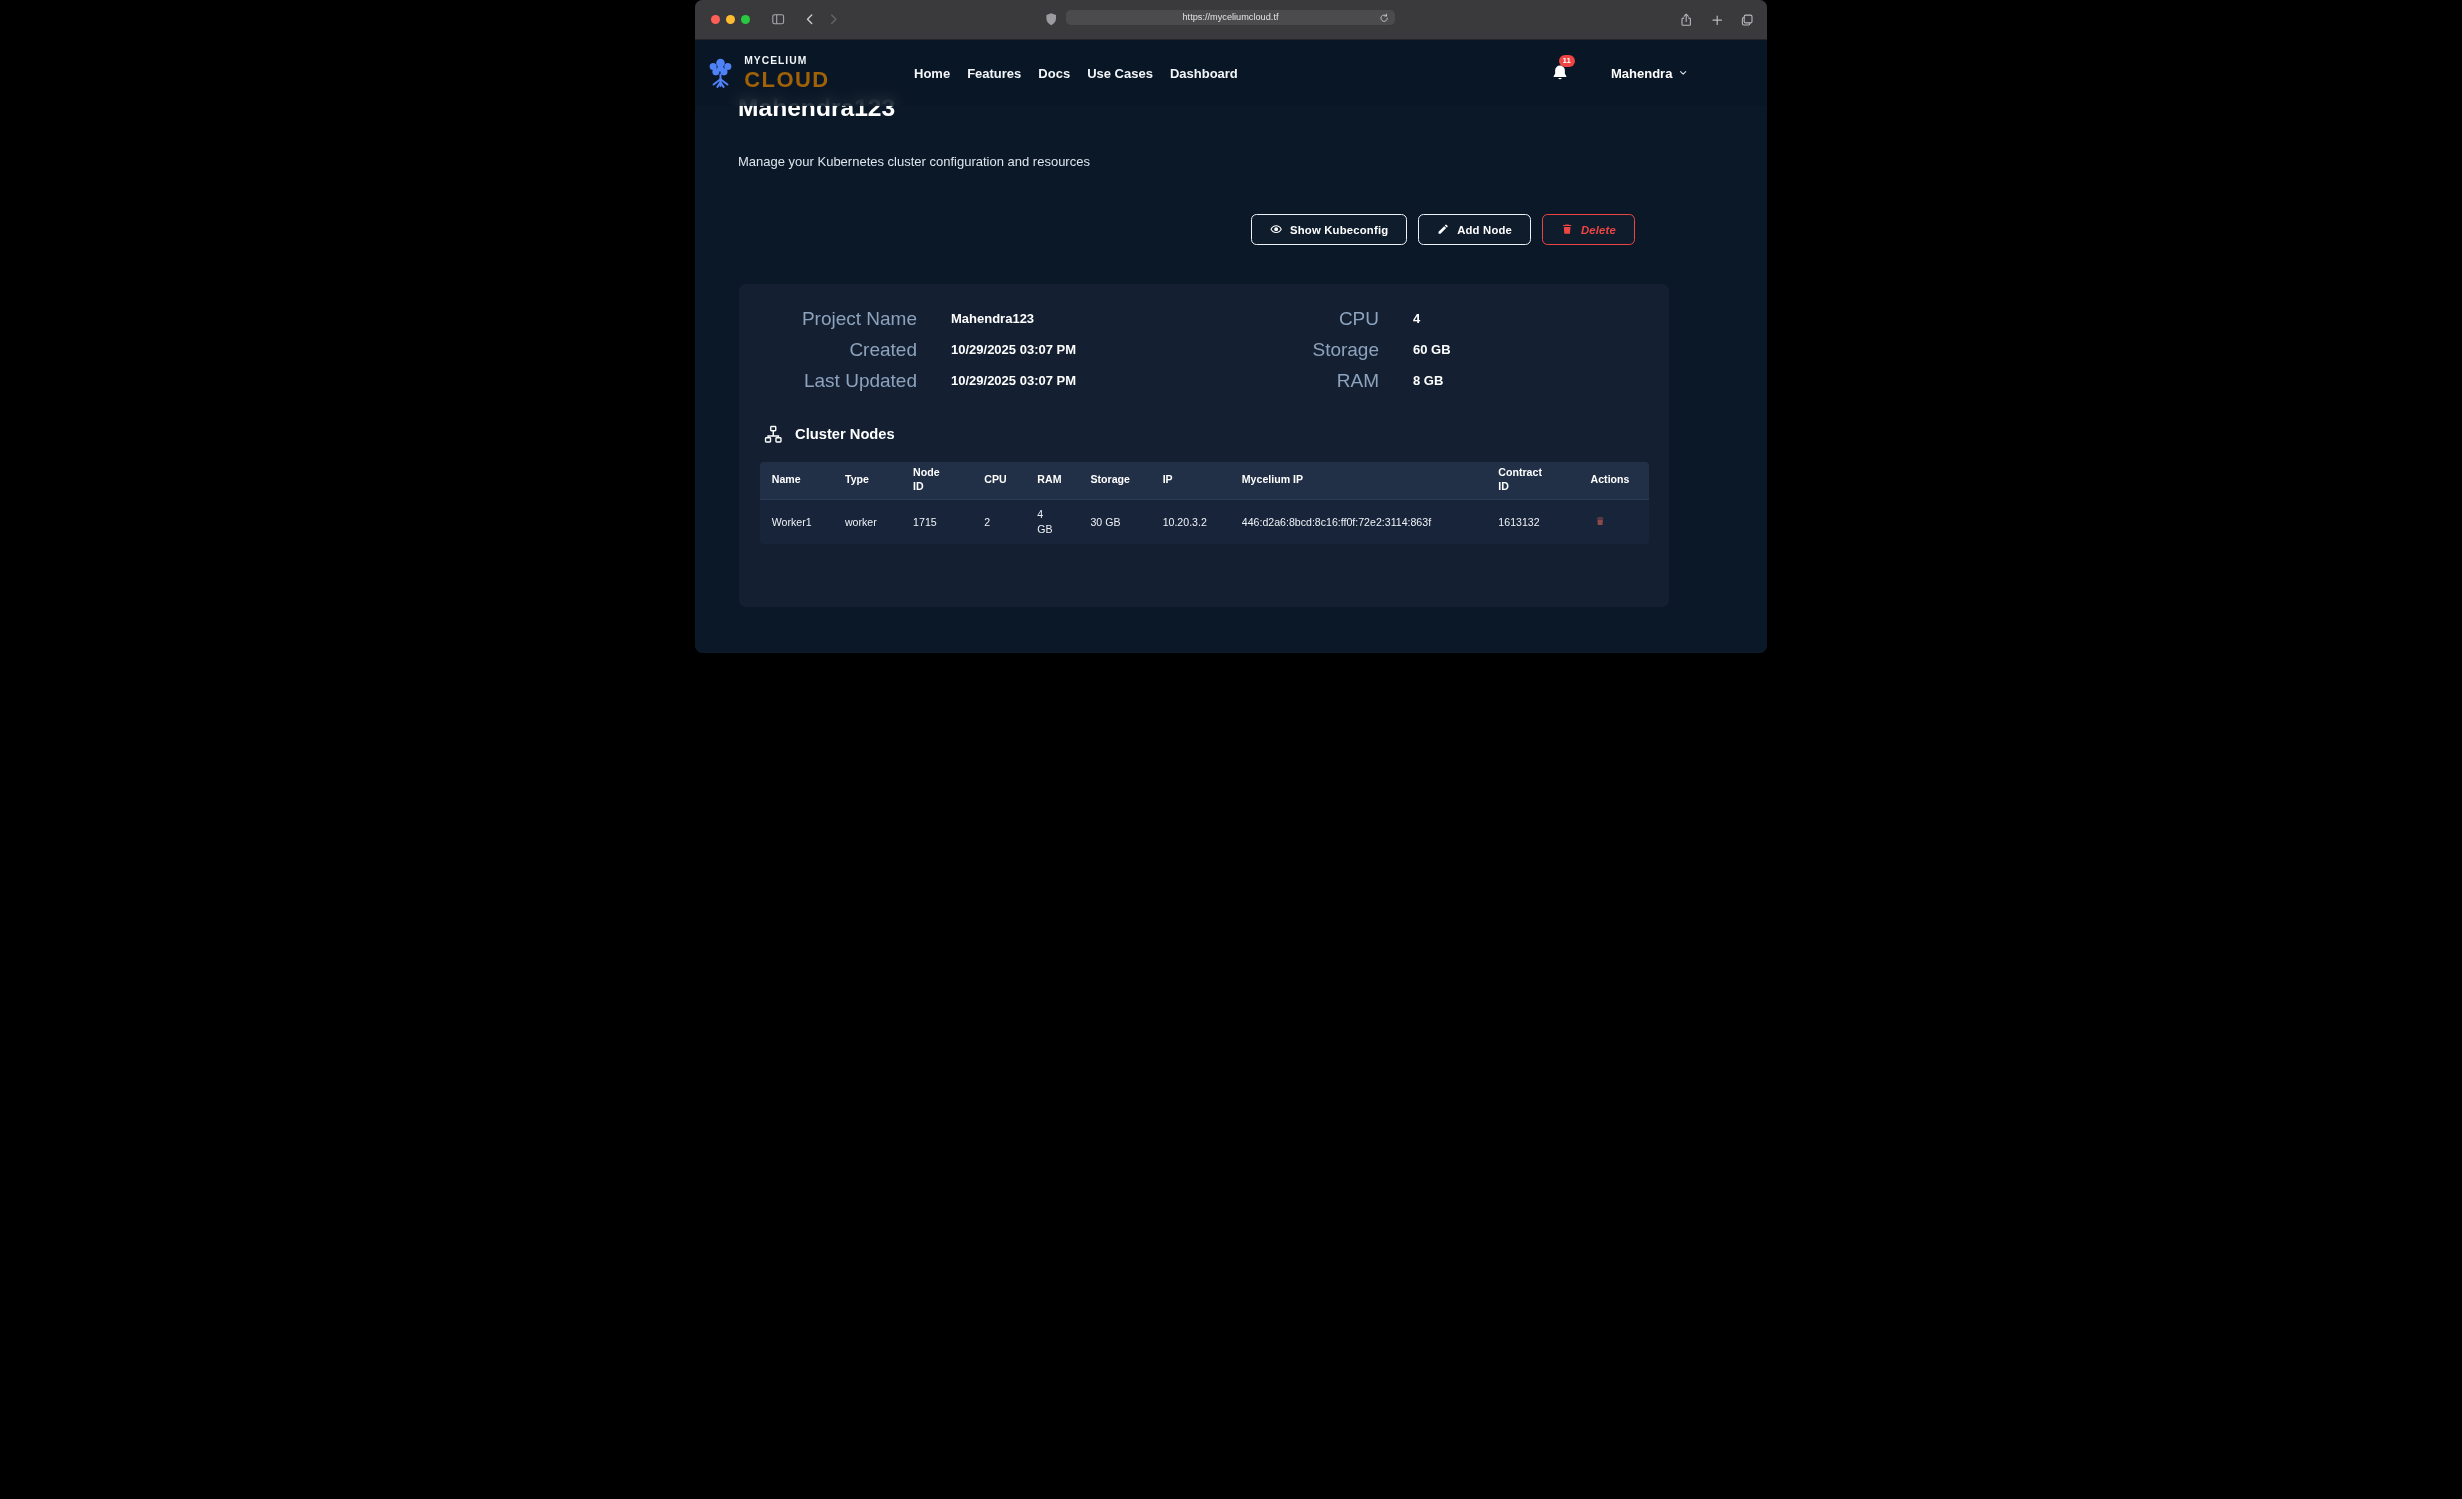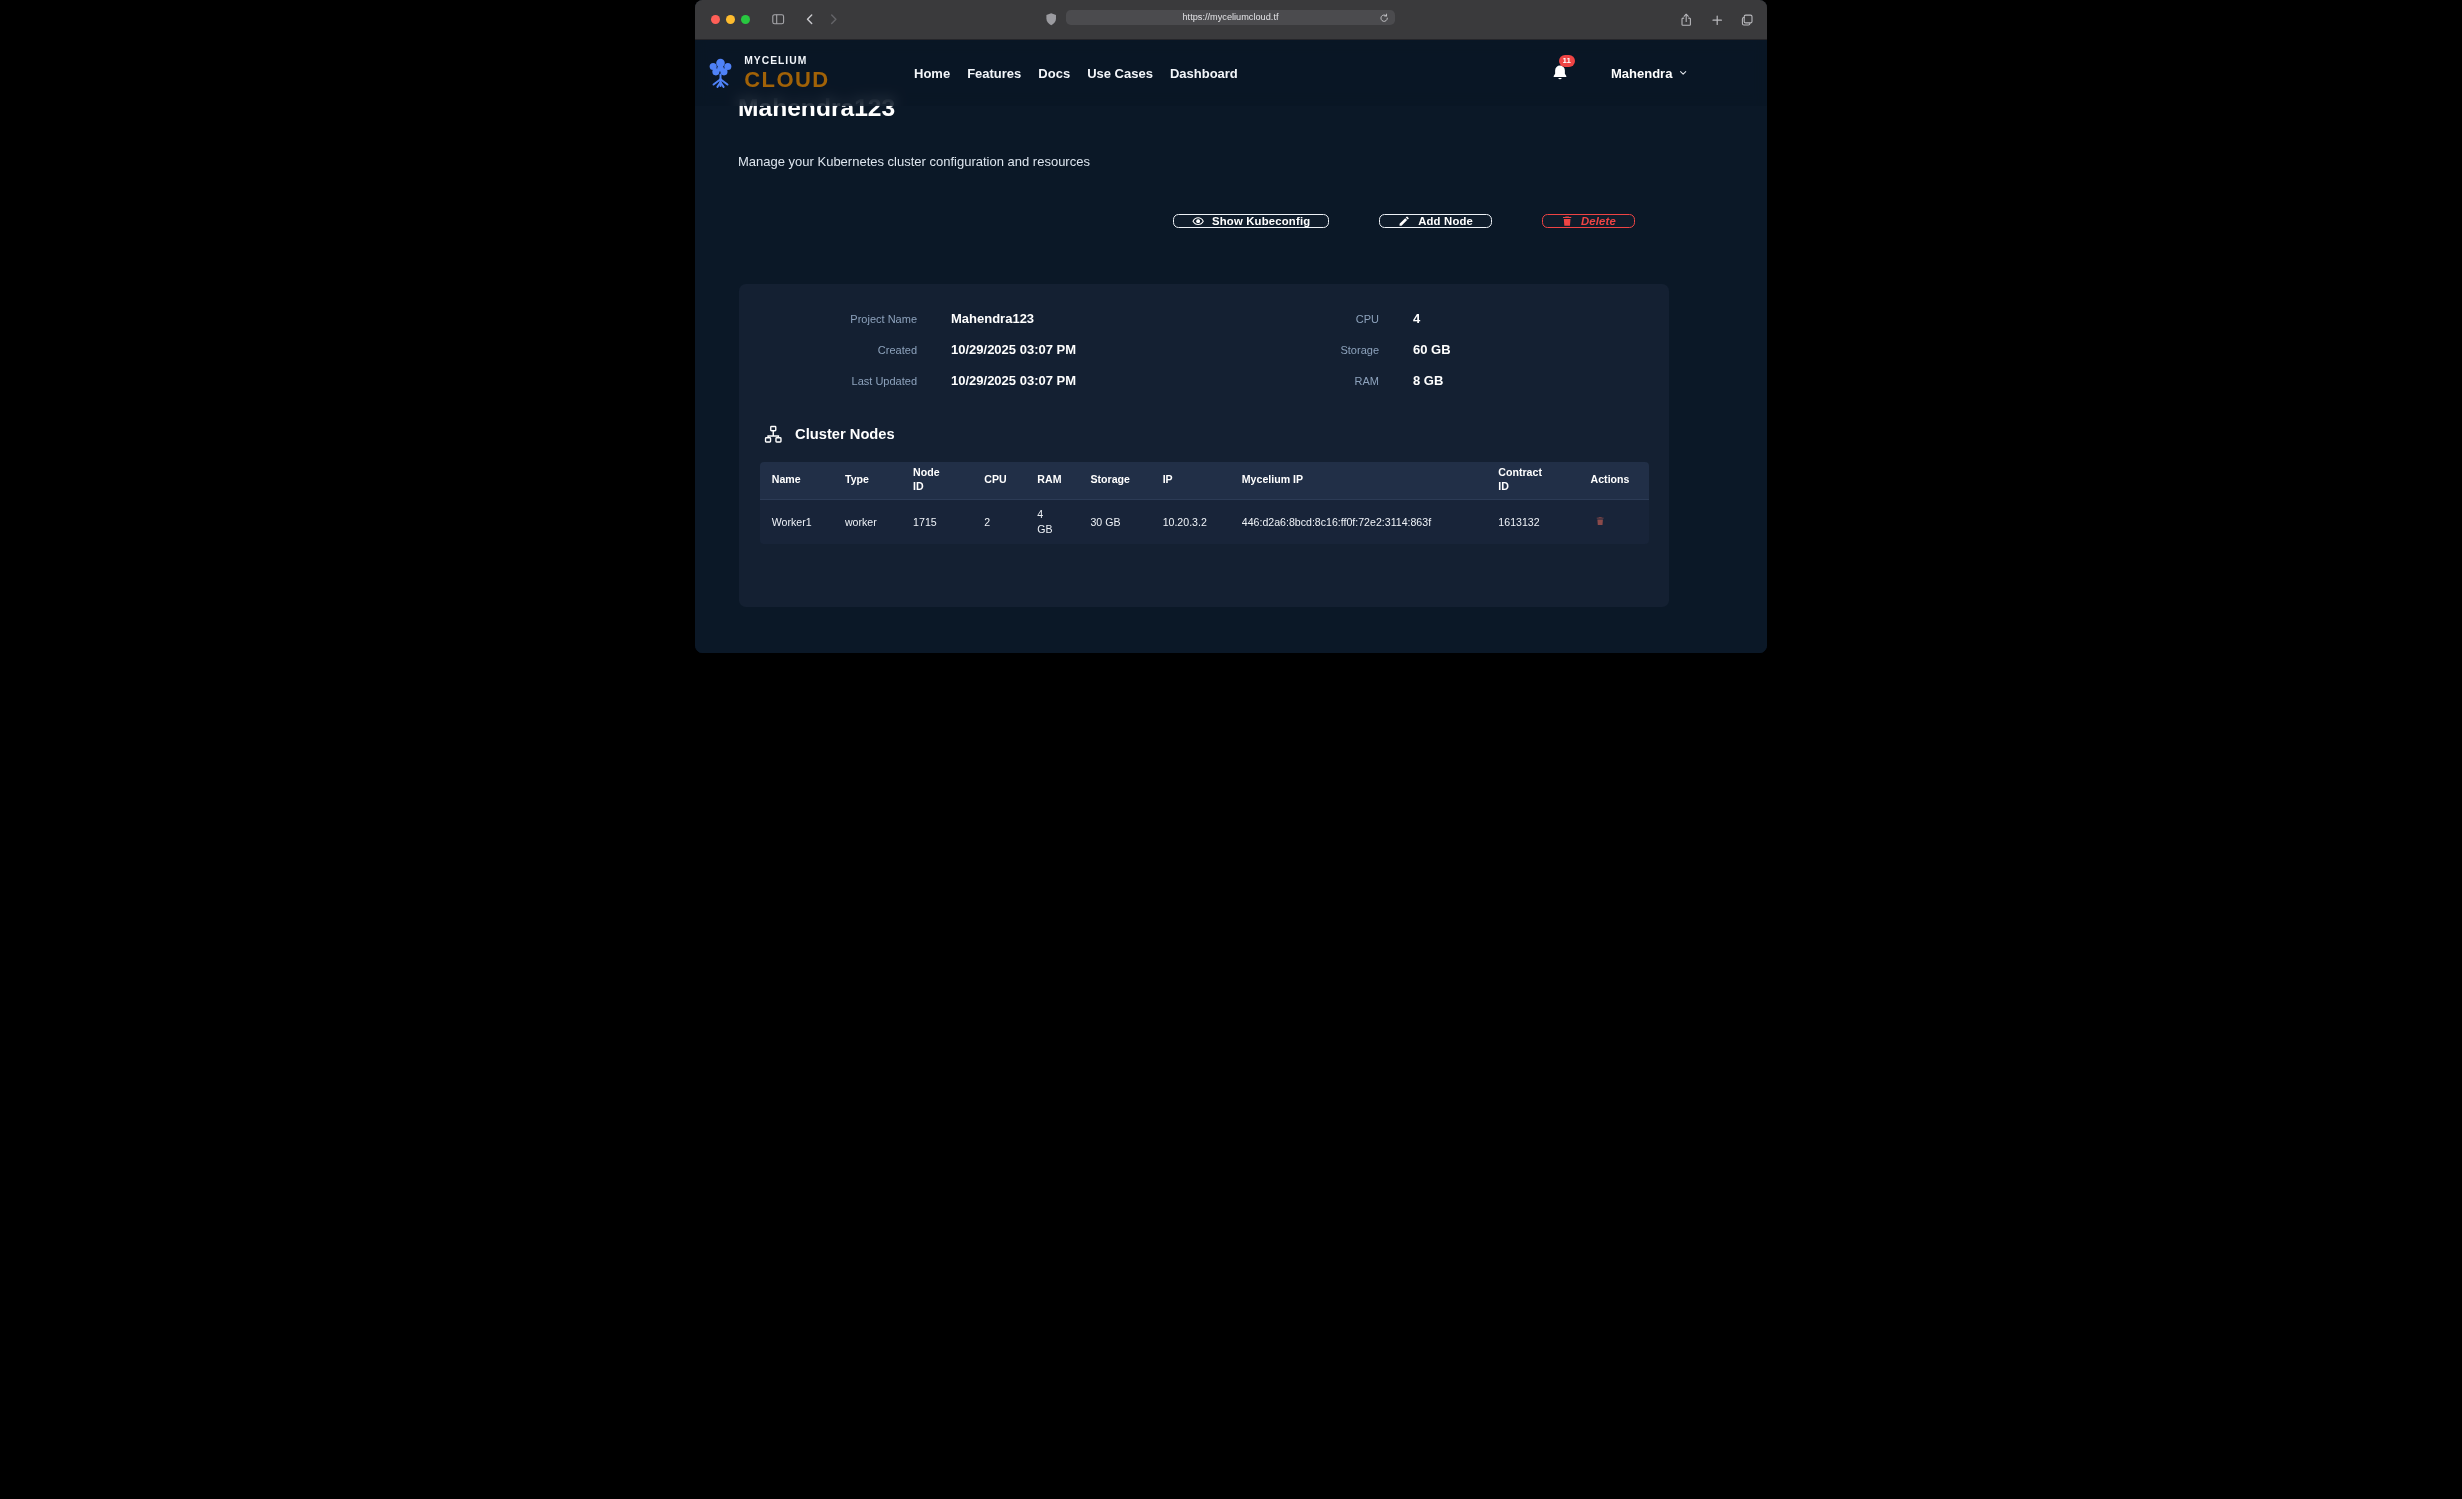--- a/index.html
+++ b/index.html
@@ -56,33 +56,33 @@
            font-size:7.9px; font-weight:700; border-radius:6.8px; padding:1.4px 4.1px; line-height:1.2; }
   .user-menu { position:absolute; left:916px; top:50%; transform:translateY(-50%);
                display:flex; align-items:center; gap:5.5px; color:#fff; cursor:pointer; }
   .user-name { font-size:13px; font-weight:700; }
   .user-menu svg { width:10.3px; height:10.3px; color:#e4e9f0; }
 
   .subtitle { position:absolute; top:114px; left:43px; font-size:13px; color:#dde5ee; }
 
   
   .actions { position:absolute; top:174px; right:132px; display:flex; gap:11px; }
-  .btn { height:14px; display:flex; align-items:center; gap:7.5px; padding:0 18px;
+  .btn { height:31px; display:flex; align-items:center; gap:7.5px; padding:0 18px;
          border-radius:5.5px; border:0.7px solid #eef2f7; background:rgba(255,255,255,0.02);
          color:#fff; font-size:11.3px; font-weight:700; letter-spacing:0.2px;
-         cursor:pointer; font-family:inherit;margin-left:39px; }
+         cursor:pointer; font-family:inherit; }
   .btn svg { width:12.3px; height:12.3px; }
   .btn.danger { border-color:#ef4444; color:#ef4444;font-style:italic; }
 
   
   .card { position:absolute; top:244px; left:44px; width:930px; height:323px;
           background:#142032; border-radius:6.8px; }
   .details { display:grid; grid-template-columns:178px 267px 195px auto; padding-top:19px; }
   .details > div { height:31px; display:flex; align-items:center; }
-  .d-label { justify-content:flex-end; color:#8da2bc; font-size:11px; }
+  .d-label { justify-content:flex-end; color:#8da2bc; font-size:19px; }
   .d-value { padding-left:34px; color:#ffffff; font-size:13px; font-weight:600; }
 
   .cluster-head { margin-top:29px; padding-left:24.6px; display:flex; align-items:center; gap:13px; color:#fff; }
   .cluster-head svg { width:18.5px; height:18.5px; }
   .cluster-title { font-size:14.7px; font-weight:700; }
 
   .table-wrap { margin:18px 20.5px 0; border-radius:4.1px; overflow:hidden; width:889px; }
   table.nodes { border-collapse:collapse; width:889px; table-layout:fixed; }
   thead tr { background:#212f47; height:38px; }
   th { text-align:left; padding-left:12.3px; font-size:10.6px; font-weight:700;

